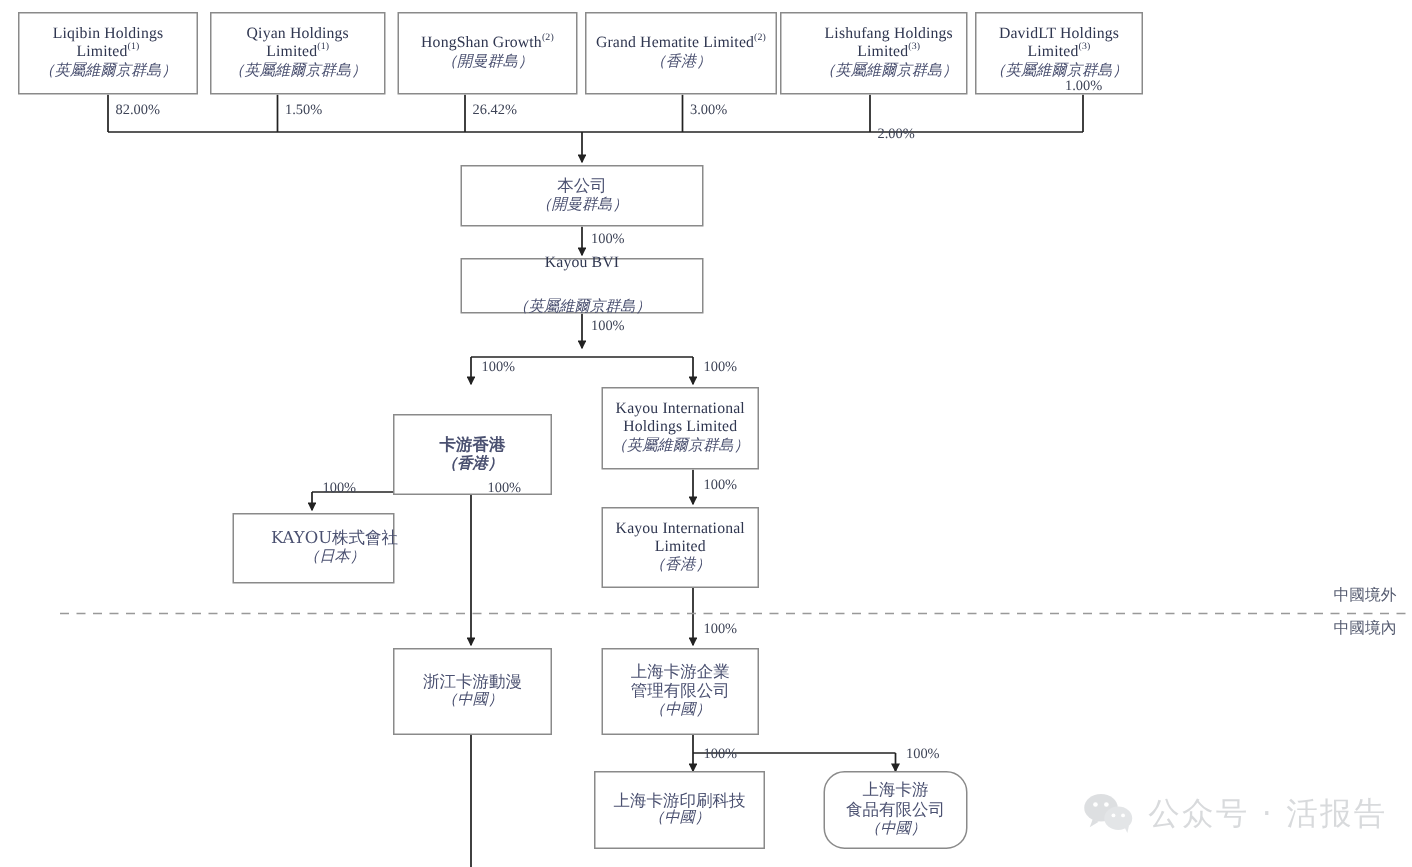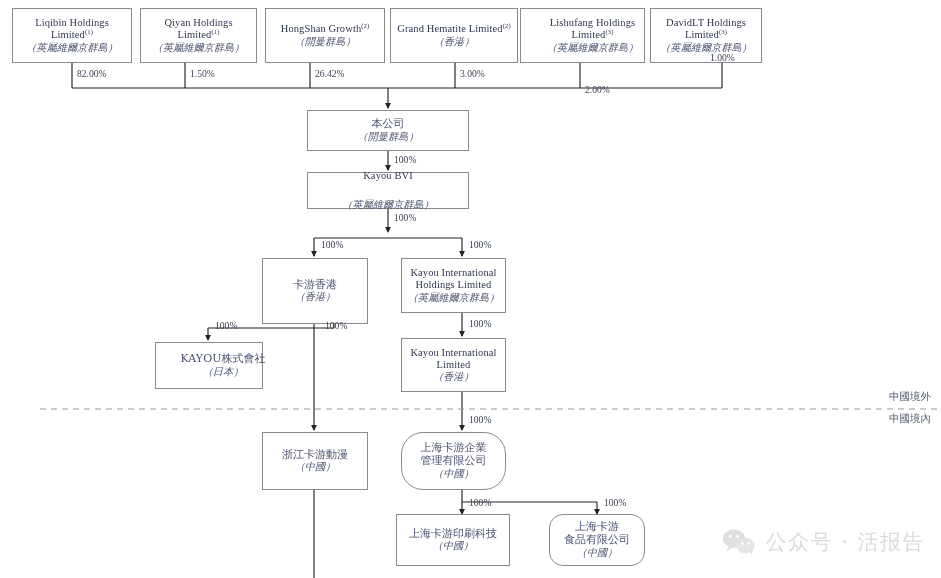--- a/index.html
+++ b/index.html
@@ -203,21 +203,21 @@
 
   <div class="node" style="left:307px; top:172px; width:162px; height:37px;gap:16px;">
     <span class="ln en">Kayou BVI</span>
     <span class="ln loc">（英屬維爾京群島）</span>
   </div>
   <div class="pct" style="left:394px; top:212px;">100%</div>
 
   <div class="pct" style="left:321px; top:239px;">100%</div>
   <div class="pct" style="left:469px; top:239px;">100%</div>
 
-  <div class="node" style="left:262px; top:258px; width:106px; height:66px;">
+  <div class="node" style="left:262px; top:276px; width:106px; height:54px;font-weight:bold;">
     <span class="ln cn">卡游香港</span>
     <span class="ln loc">（香港）</span>
   </div>
 
   <div class="node" style="left:401px; top:258px; width:105px; height:55px;">
     <span class="ln en">Kayou International</span>
     <span class="ln en">Holdings Limited</span>
     <span class="ln loc">（英屬維爾京群島）</span>
   </div>
 
@@ -239,21 +239,21 @@
   <div class="sidelabel" style="right:10px; top:390px;">中國境外</div>
   <div class="sidelabel" style="right:10px; top:412px;">中國境內</div>
 
   <div class="pct" style="left:469px; top:414px;">100%</div>
 
   <div class="node" style="left:262px; top:432px; width:106px; height:58px;">
     <span class="ln cn">浙江卡游動漫</span>
     <span class="ln loc">（中國）</span>
   </div>
 
-  <div class="node" style="left:401px; top:432px; width:105px; height:58px;border-radius:22px;">
+  <div class="node" style="left:401px; top:432px; width:105px; height:58px;">
     <span class="ln cn">上海卡游企業</span>
     <span class="ln cn">管理有限公司</span>
     <span class="ln loc">（中國）</span>
   </div>
 
   <div class="pct" style="left:469px; top:497px;">100%</div>
   <div class="pct" style="left:604px; top:497px;">100%</div>
 
   <div class="node" style="left:396px; top:514px; width:114px; height:52px;">
     <span class="ln cn">上海卡游印刷科技</span>

